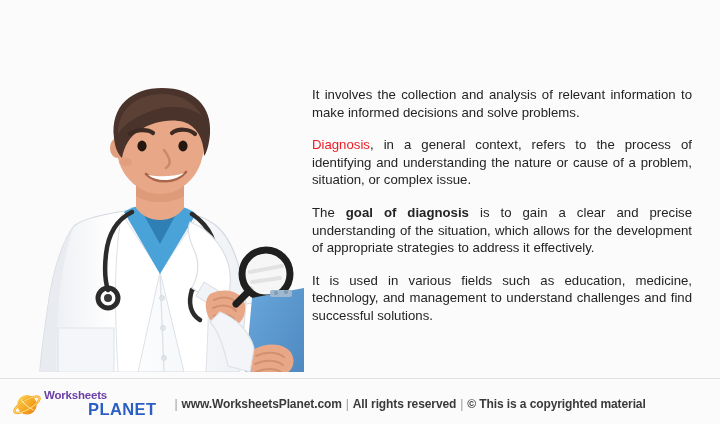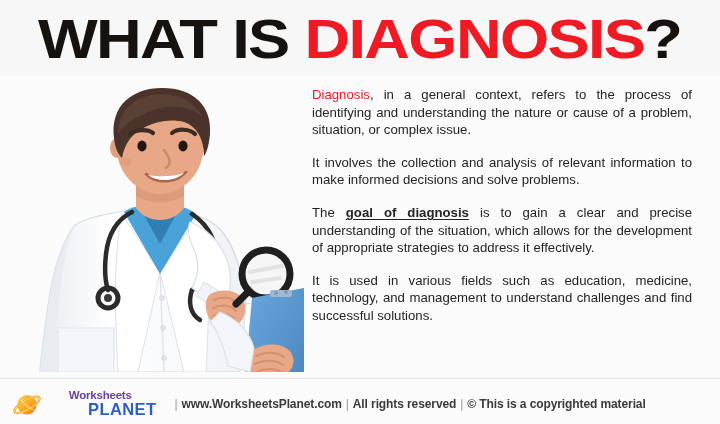--- a/index.html
+++ b/index.html
@@ -65,21 +65,20 @@
     line-height: 17.6px;
     color: #242424;
     text-align: justify;
     text-justify: inter-word;
     margin: 0 0 15px 0;
   }
   .para:last-child { margin-bottom: 3px; }
   .kw-red { color: #ee1b24; }
   .kw-underline {
     font-weight: 700;
-    text-decoration: underline;
     text-underline-offset: 2px;
   }
 
   
   .footer-rule {
     position: absolute;
     left: 0;
     top: 378px;
     width: 720px;
     height: 1px;
@@ -98,21 +97,20 @@
   }
   .logo {
     display: flex;
     align-items: center;
     flex: 0 0 auto;
   }
   .logo-mark { width: 30px; height: 30px; flex: 0 0 auto; }
   .logo-words {
     margin-left: 2px;
     line-height: 1;
-    text-align: center;
   }
   .logo-top {
     display: block;
     font-family: "Liberation Sans", sans-serif;
     font-weight: 700;
     font-size: 11.5px;
     color: #6c3fa6;
     letter-spacing: -0.2px;
   }
   .logo-bottom {
@@ -135,23 +133,20 @@
     letter-spacing: -0.1px;
   }
   .sep { color: #9a9a9a; font-weight: 400; padding: 0 4px; }
   .copy-glyph { font-weight: 700; }
 </style>
 </head>
 <body>
 
 <div id="page">
 
-  <div class="title-bar">
-    <div class="title-text"><span class="t-black">WHAT IS </span><span class="t-red">DIAGNOSIS</span><span class="t-black">?</span></div>
-  </div>
 
   <div class="illustration">
     <svg width="290" height="296" viewBox="0 0 290 296" xmlns="http://www.w3.org/2000/svg">
       <defs>
         <linearGradient id="coatG" x1="0" y1="0" x2="1" y2="0">
           <stop offset="0%" stop-color="#e9ecf1"></stop>
           <stop offset="35%" stop-color="#ffffff"></stop>
           <stop offset="100%" stop-color="#eef1f5"></stop>
         </linearGradient>
         <linearGradient id="clipG" x1="0" y1="0" x2="1" y2="1">
@@ -254,23 +249,23 @@
         <path d="M241 288 C251 283 263 284 269 289" stroke="#d3906f" stroke-width="2" fill="none" stroke-linecap="round"></path>
         <path d="M242 296 C251 292 261 292 267 296" stroke="#d3906f" stroke-width="2" fill="none" stroke-linecap="round"></path>
       </g>
 
       <path d="M206 236 C222 242 236 256 240 272 L236 296 L214 290 C210 272 204 254 196 246 Z" fill="#f3f5f8" stroke="#dde1e7" stroke-width="1.1"></path>
     </svg>
   </div>
 
   <div class="text-col">
 
+    <p class="para">It involves the collection and analysis of relevant information to make informed decisions and solve problems.</p>
+
     <p class="para"><span class="kw-red">Diagnosis</span><span>, in a general context, refers to the process of identifying and understanding the nature or cause of a problem, situation, or complex issue.</span></p>
-
-    <p class="para">It involves the collection and analysis of relevant information to make informed decisions and solve problems.</p>
 
     <p class="para"><span>The </span><span class="kw-underline">goal of diagnosis</span><span> is to gain a clear and precise understanding of the situation, which allows for the development of appropriate strategies to address it effectively.</span></p>
 
     <p class="para">It is used in various fields such as education, medicine, technology, and management to understand challenges and find successful solutions.</p>
   </div>
 
   <div class="footer-rule"></div>
 
   <div class="footer">
 

